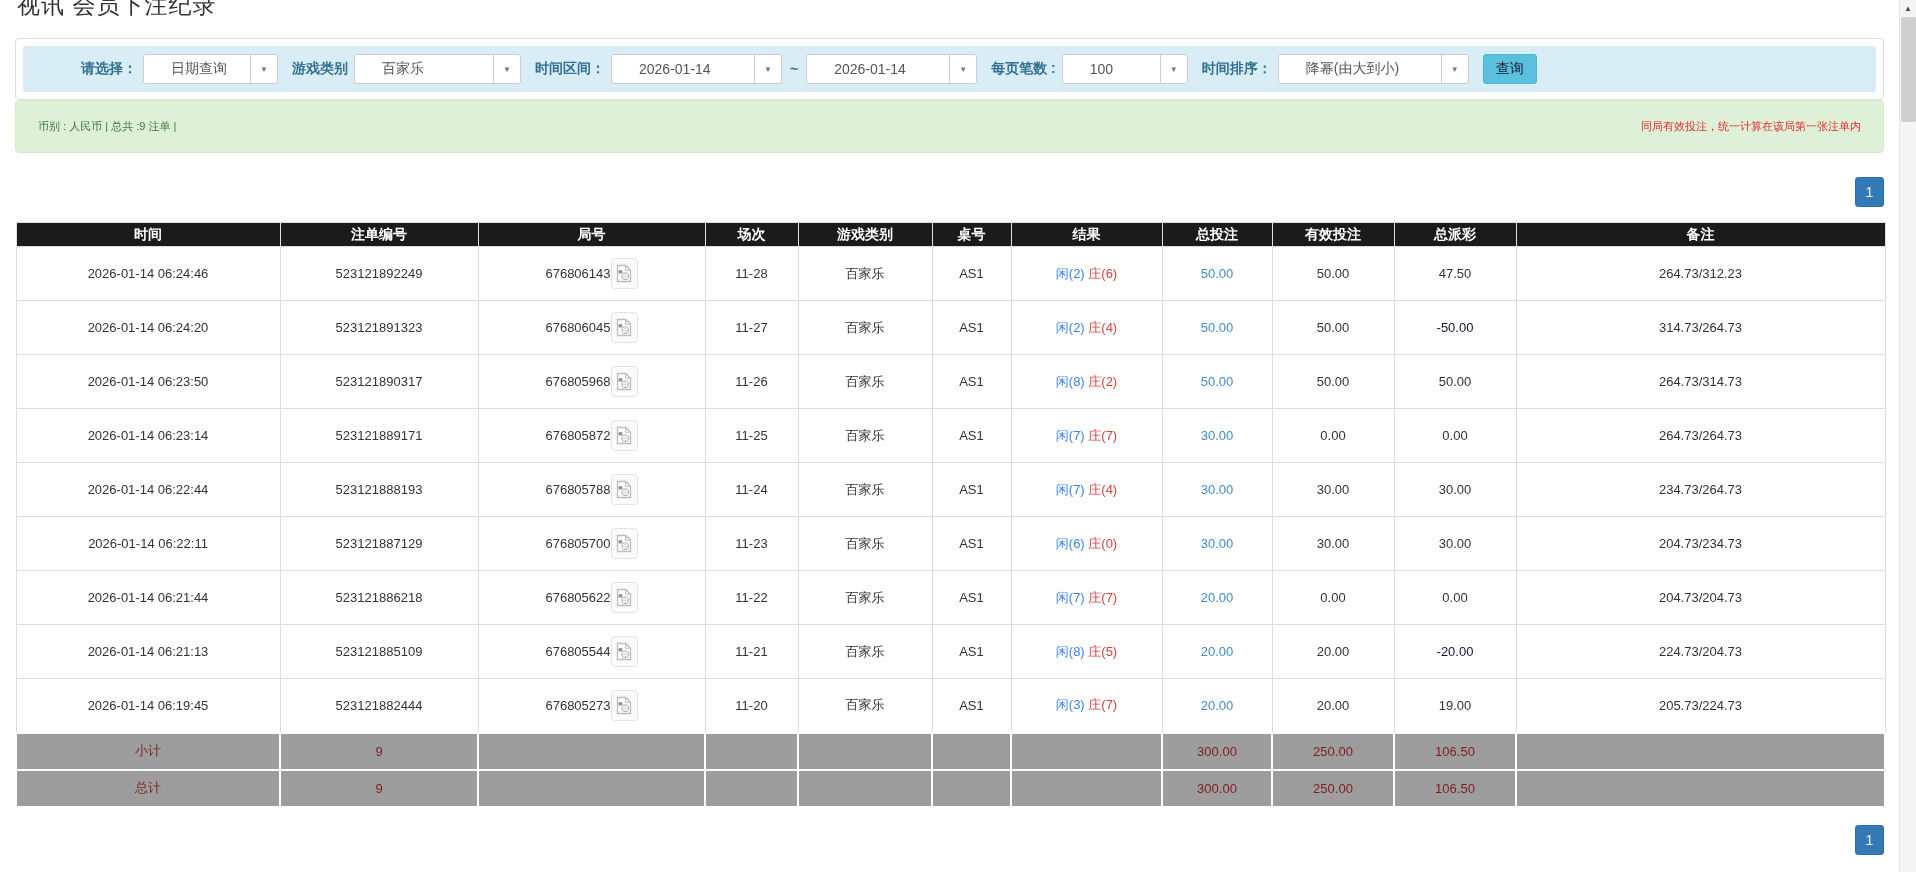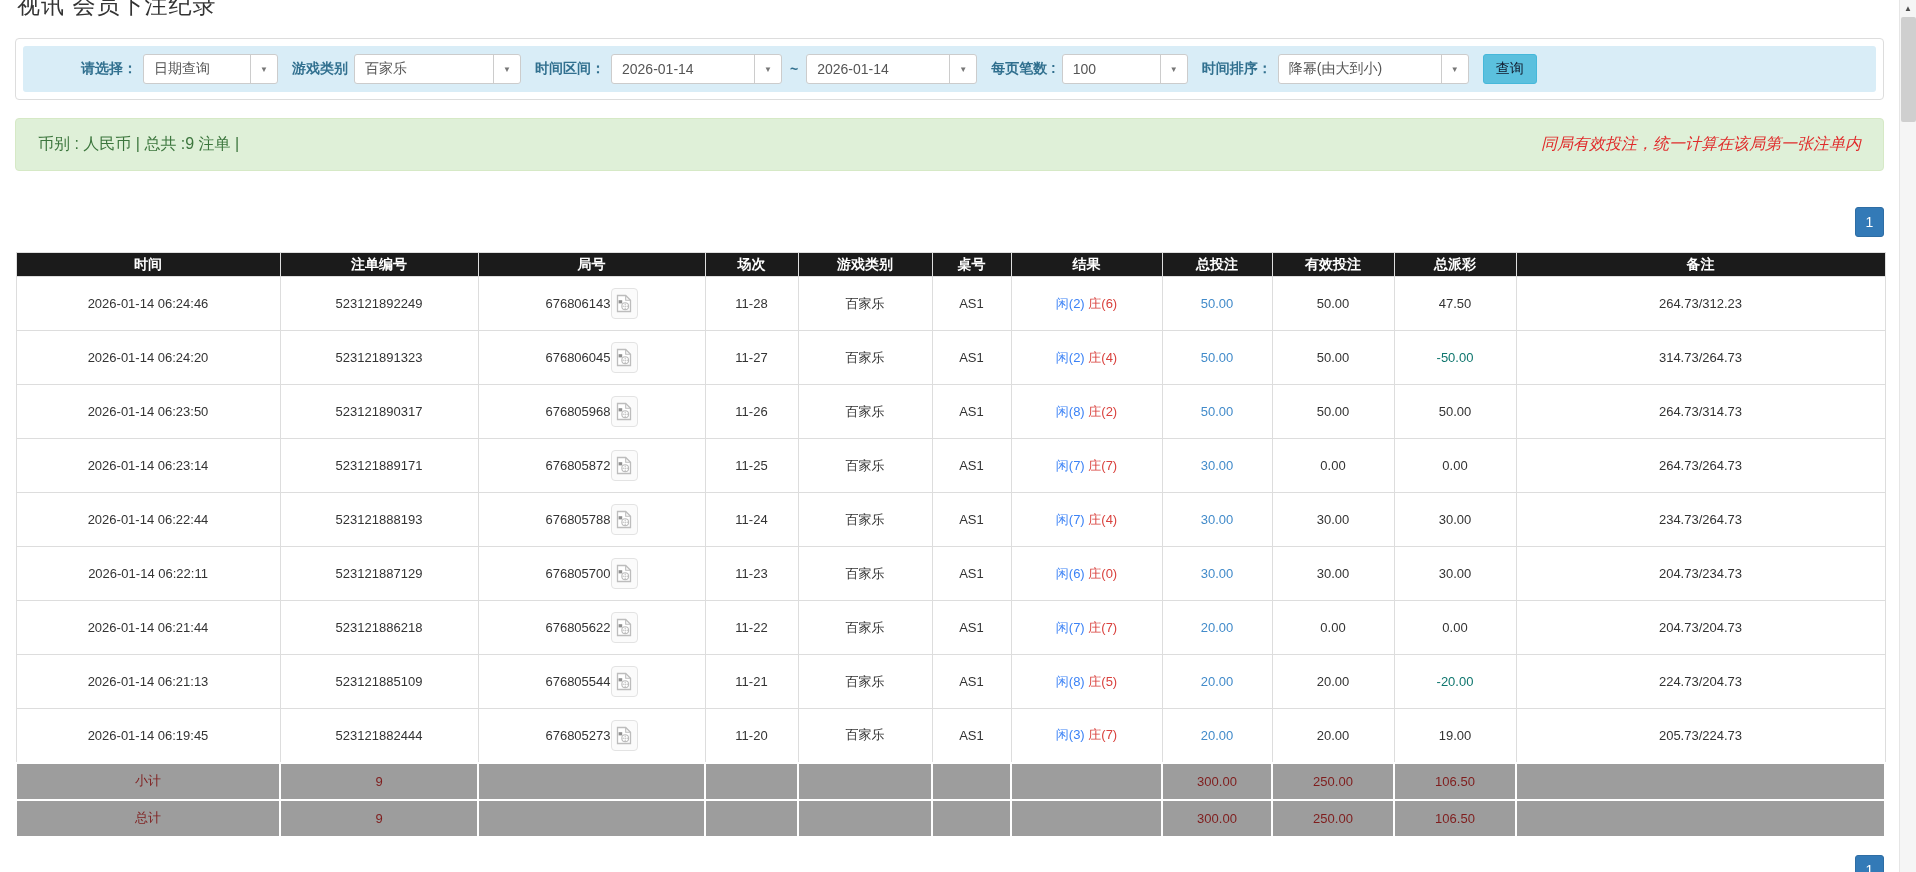--- a/index.html
+++ b/index.html
@@ -8,57 +8,57 @@
     width:1916px; height:872px; overflow:hidden; position:relative;
     background:#fff; font-family:"Liberation Sans","DejaVu Sans",sans-serif;
   }
   .content { position:absolute; left:15px; top:0; width:1869px; }
 
   
   .title-clip { height:21px; overflow:hidden; margin-bottom:17px; }
   .title-clip h1 { font-size:23px; font-weight:500; color:#333; margin:-10px 0 0 2px; letter-spacing:1px; }
 
   
-  .filter-panel { border:1px solid #ddd; border-radius:4px; padding:7px; margin-bottom:18px; }
+  .filter-panel { border:1px solid #ddd; border-radius:4px; padding:7px; margin-bottom:0; }
   .filter-bar { background:#d9edf7; border-radius:3px; height:46px; display:flex; align-items:center;
                 padding:0 10px 0 58px; gap:6px; font-size:14px; }
   .f-label { font-weight:bold; color:#31708f; white-space:nowrap; margin-left:8px; }
   .f-label.first { margin-left:0; }
   .ui-select { background:#fff; border:1px solid #ccc; border-radius:3px; height:30px;
-               display:flex; align-items:center; overflow:hidden; cursor:pointer; }
+               display:flex; align-items:center; overflow:hidden; cursor:pointer;padding-left:17px; }
   .ui-select .val { padding:0 10px; color:#555; flex:1; white-space:nowrap; overflow:hidden; }
   .ui-select .caret { width:27px; align-self:stretch; border-left:1px solid #ccc; display:flex;
                       align-items:center; justify-content:center; color:#777; font-size:8px; }
   .w1{width:135px} .w2{width:167px} .wd{width:171px} .w3{width:126px} .w4{width:191px}
   .tilde { color:#31708f; font-weight:bold; margin:0 2px; }
   .search-btn { background:#5bc0de; border:1px solid #46b8da; color:#0f172a; font-size:14px; height:30px;
                 padding:0 12px; border-radius:3px; margin-left:8px; cursor:pointer; }
 
   
   .info-bar { background:#dff0d8; border:1px solid #d6e9c6; border-radius:4px; height:53px;
               display:flex; align-items:center; justify-content:space-between; padding:0 22px;
-              font-size:16px; color:#3c763d; margin-bottom:36px; }
-  .info-note { color:#e02b2b;font-style:italic; }
+              font-size:11px; color:#3c763d; margin-bottom:24px; }
+  .info-note { color:#e02b2b; }
 
   
   .pagination-row { display:flex; justify-content:flex-end; margin-bottom:15px; }
   .pagination-bottom { display:flex; justify-content:flex-end; margin-top:17px; }
   .page-btn { min-width:29px; height:30px; background:#337ab7; border:1px solid #2e6da4; color:#fff;
               border-radius:3px; font-size:14px; display:flex; align-items:center; justify-content:center;
               cursor:pointer; padding:0 8px; }
 
   
   table { width:100%; border-collapse:collapse; table-layout:fixed; font-size:13px; color:#333; }
   thead th { background:#1b1b1b; color:#fff; font-weight:bold; height:24px; border:1px solid #dedede; font-size:14px; }
   tbody td { height:54px; text-align:center; border:1px solid #ddd; background:#fff; }
   tr.sum td { background:#9d9d9d; color:#7f1d1d; border:2px solid #fff; height:37px; }
   .player { color:#3b82f6; }
   .banker { color:#d9413d; }
   .bet-link { color:#428bca; text-decoration:none; cursor:pointer; }
-  .neg { color:#0f766e; }
+  .neg { color:#0f172a; }
   .round-wrap { display:inline-flex; align-items:center; gap:0; }
   .video-btn { width:27px; height:31px; background:#fbfbfb; border:1px solid #e3e3e3; border-radius:4px;
                display:inline-flex; align-items:center; justify-content:center; padding:0; cursor:pointer; }
 
   
   .scrollbar { position:fixed; right:0; top:0; width:17px; height:872px; background:#f5f5f5; border-left:1px solid #e6e6e6; }
   .scroll-up-btn { height:17px; display:flex; align-items:center; justify-content:center; color:#4d4d4d;
                    font-size:8px; cursor:pointer; background:#f5f5f5; border:0; width:100%; padding:0; }
   .scroll-thumb { position:absolute; top:17px; left:1px; width:15px; height:105px; background:#cfcfcf;
                   border-radius:2px; cursor:pointer; }

